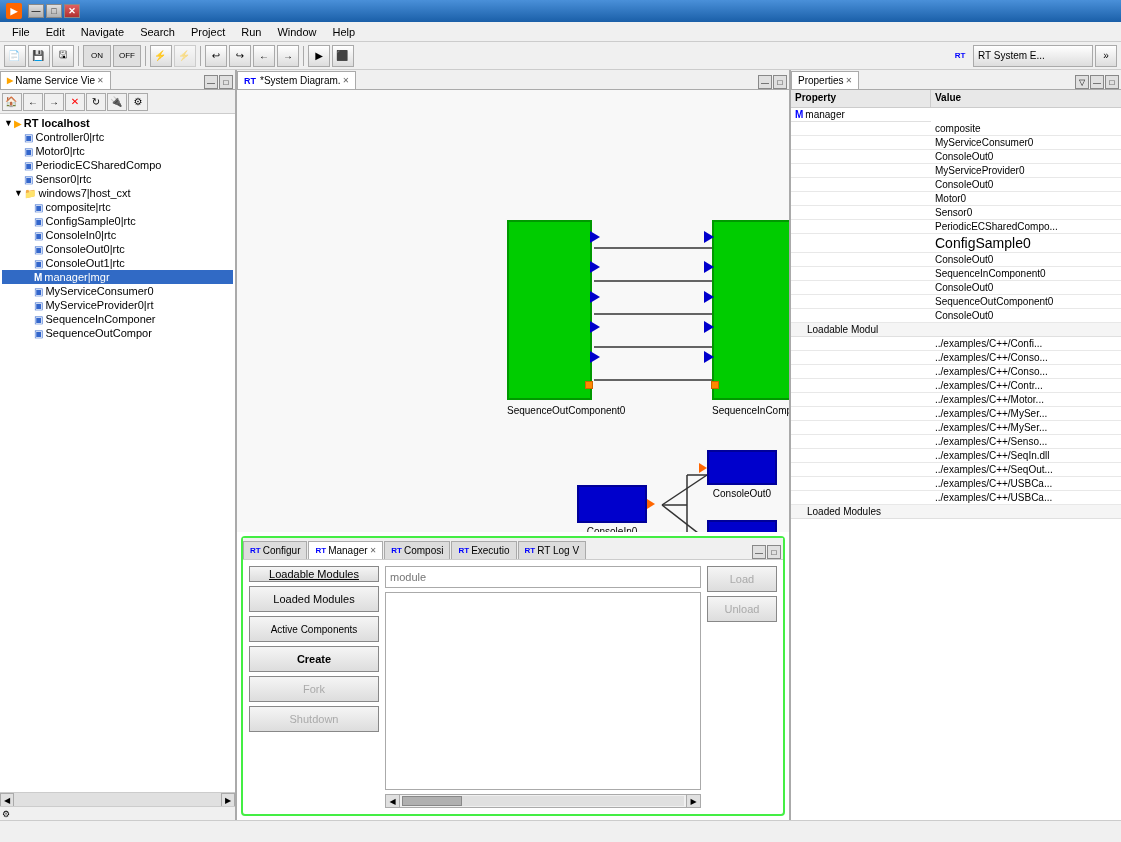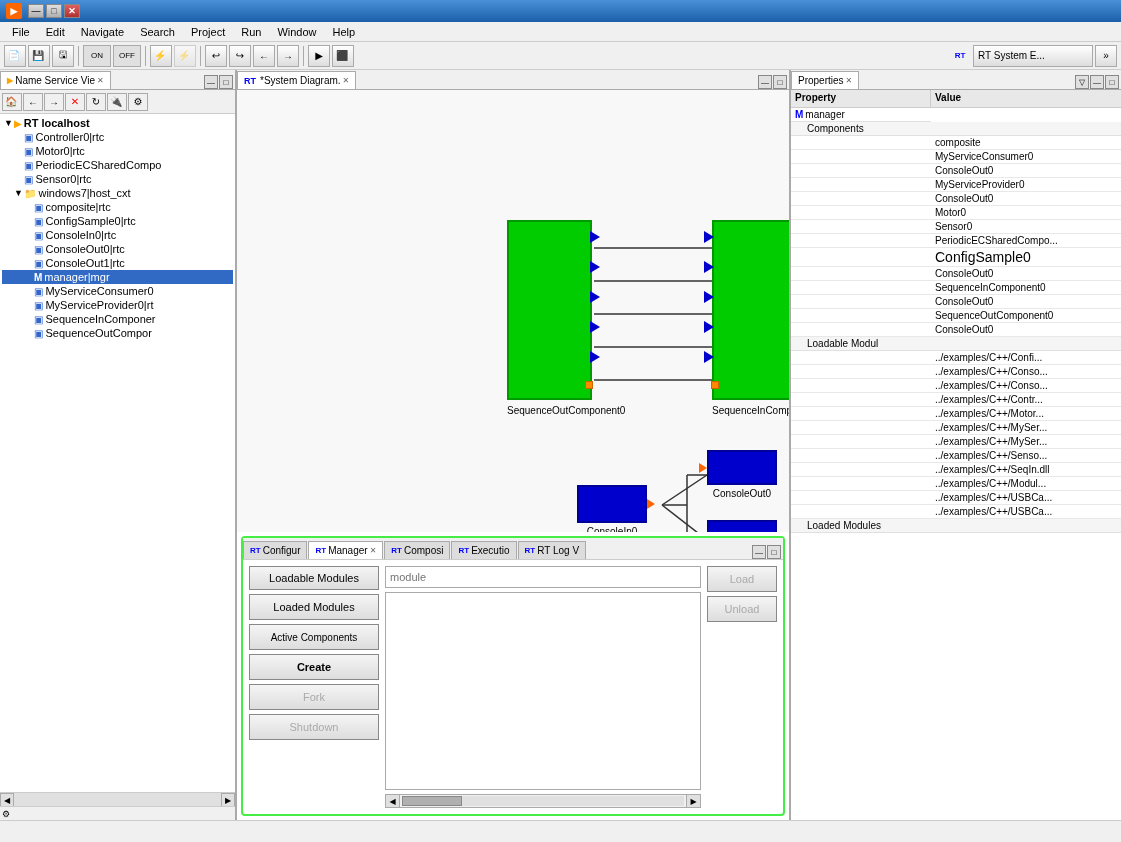--- a/index.html
+++ b/index.html
@@ -321,21 +321,21 @@
         </div>
         <div class="win-btns" style="margin-left:auto;">
           <div class="win-btn">—</div>
           <div class="win-btn">□</div>
         </div>
       </div>
 
       <div style="display:flex; flex:1; padding:6px; gap:6px; overflow:hidden;">
 
         <div style="display:flex; flex-direction:column; gap:4px; width:130px;">
-          <button class="manager-btn" style="height:24px; border:1px solid #888; background:linear-gradient(to bottom,#f5f5f5,#ddd); cursor:pointer; font-size:11px;">Loadable Modules</button>
+          <button class="manager-btn" style="height:16px; border:1px solid #888; background:linear-gradient(to bottom,#f5f5f5,#ddd); cursor:pointer; font-size:11px;text-decoration:underline;">Loadable Modules</button>
           <button class="manager-btn" style="height:26px; border:1px solid #888; background:linear-gradient(to bottom,#f5f5f5,#ddd); cursor:pointer; font-size:11px;">Loaded Modules</button>
           <button class="manager-btn" style="height:26px; border:1px solid #888; background:linear-gradient(to bottom,#f5f5f5,#ddd); cursor:pointer; font-size:10px;">Active Components</button>
           <button class="manager-btn" style="height:26px; border:1px solid #888; background:linear-gradient(to bottom,#f5f5f5,#ddd); cursor:pointer; font-size:11px; font-weight:bold;">Create</button>
           <button class="manager-btn disabled" style="height:26px; border:1px solid #888; background:linear-gradient(to bottom,#f5f5f5,#ddd); cursor:pointer; font-size:11px; color:#aaa;">Fork</button>
           <button class="manager-btn disabled" style="height:26px; border:1px solid #888; background:linear-gradient(to bottom,#f5f5f5,#ddd); cursor:pointer; font-size:11px; color:#aaa;">Shutdown</button>
         </div>
 
         <div style="flex:1; display:flex; flex-direction:column; gap:4px;">
           <input class="module-input" type="text" style="height: 22px; border: 1px solid rgb(170, 170, 170); padding: 2px 4px; font-size: 11px; background: white;" placeholder="module">
 
@@ -380,23 +380,20 @@
     <div class="props-content" style="flex:1; overflow-y:auto;">
       <table class="props-table" style="width:100%; border-collapse:collapse;">
         <tbody>
 
           <tr>
             <td colspan="2" style="padding:1px 4px; font-size:10px; display:flex; align-items:center; gap:2px;">
               <span style="color:blue; font-weight:bold; font-size:10px;">M</span>
               <span>manager</span>
             </td>
           </tr>
-          <tr style="background:#f5f5f5;">
-            <td colspan="2" style="padding:1px 4px; font-size:10px; padding-left:16px; border-bottom:1px solid #e0e0e0;">Components</td>
-          </tr>
           <tr>
               <td style="border-bottom:1px solid #e8e8e8; padding:1px 4px; font-size:10px; width:140px;"></td>
               <td style="border-bottom:1px solid #e8e8e8; padding:1px 4px; font-size:10px;">composite</td>
             </tr>
           <tr>
               <td style="border-bottom:1px solid #e8e8e8; padding:1px 4px; font-size:10px;"></td>
               <td style="border-bottom:1px solid #e8e8e8; padding:1px 4px; font-size:10px;">MyServiceConsumer0</td>
             </tr>
           <tr>
               <td style="border-bottom:1px solid #e8e8e8; padding:1px 4px; font-size:10px;"></td>
@@ -480,21 +477,21 @@
           <tr>
               <td style="border-bottom:1px solid #e8e8e8; padding:1px 4px; font-size:10px;"></td>
               <td style="border-bottom:1px solid #e8e8e8; padding:1px 4px; font-size:10px;">../examples/C++/Senso...</td>
             </tr>
           <tr>
               <td style="border-bottom:1px solid #e8e8e8; padding:1px 4px; font-size:10px;"></td>
               <td style="border-bottom:1px solid #e8e8e8; padding:1px 4px; font-size:10px;">../examples/C++/SeqIn.dll</td>
             </tr>
           <tr>
               <td style="border-bottom:1px solid #e8e8e8; padding:1px 4px; font-size:10px;"></td>
-              <td style="border-bottom:1px solid #e8e8e8; padding:1px 4px; font-size:10px;">../examples/C++/Modul...</td>
+              <td style="border-bottom:1px solid #e8e8e8; padding:1px 4px; font-size:10px;">../examples/C++/SeqOut...</td>
             </tr>
           <tr>
               <td style="border-bottom:1px solid #e8e8e8; padding:1px 4px; font-size:10px;"></td>
               <td style="border-bottom:1px solid #e8e8e8; padding:1px 4px; font-size:10px;">../examples/C++/USBCa...</td>
             </tr>
           <tr>
               <td style="border-bottom:1px solid #e8e8e8; padding:1px 4px; font-size:10px;"></td>
               <td style="border-bottom:1px solid #e8e8e8; padding:1px 4px; font-size:10px;">../examples/C++/USBCa...</td>
             </tr>
           <tr style="background:#f5f5f5;">

